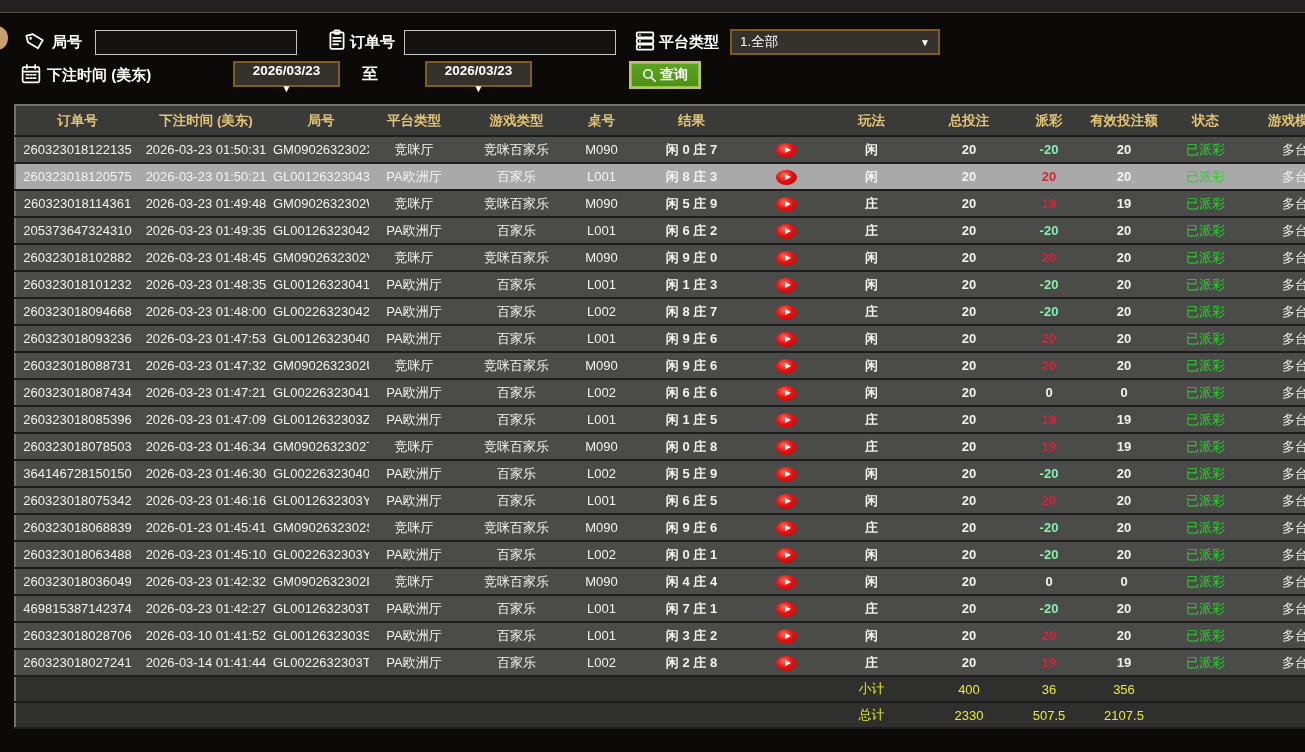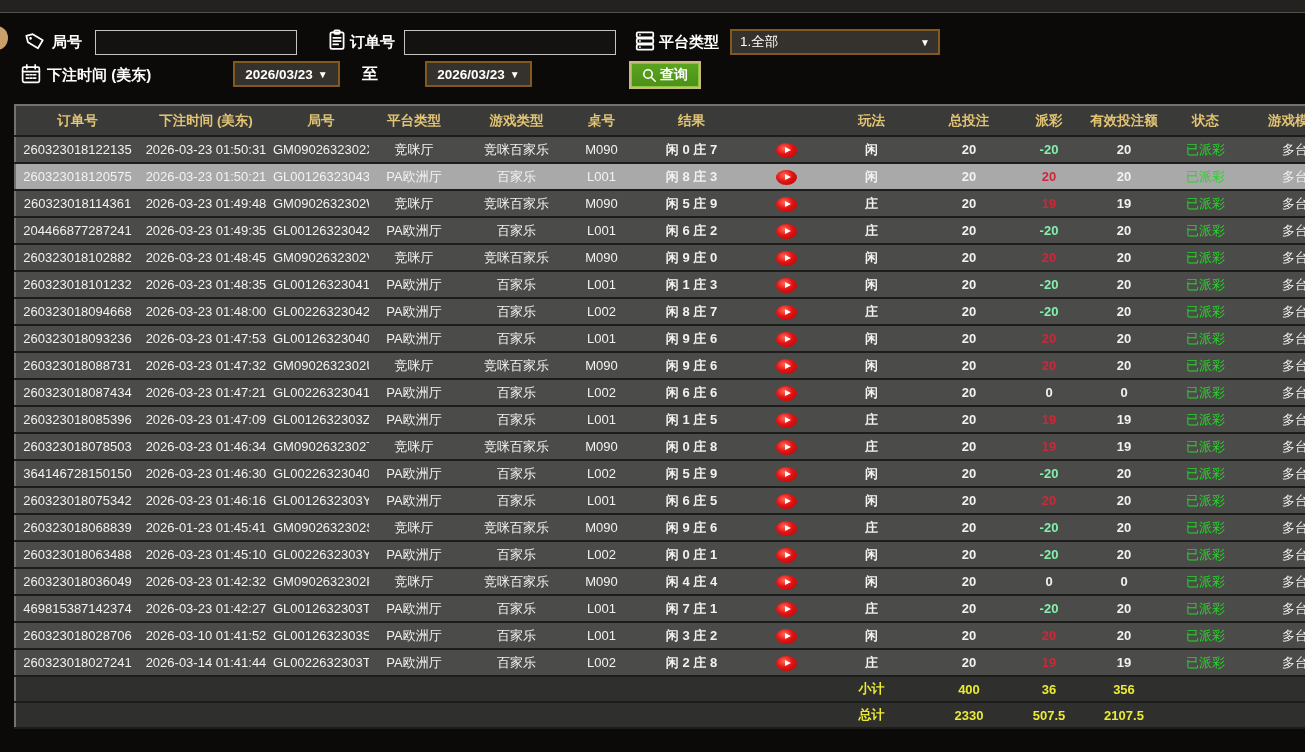--- a/index.html
+++ b/index.html
@@ -16,21 +16,21 @@
   
   .sidebar-toggle { position:absolute; left:-14px; top:26px; width:22px; height:24px;
     background:#c9a06a; border-radius:50%; cursor:pointer; }
   
   .f-icon { position:absolute; width:22px; height:22px; }
   .f-label { position:absolute; font-size:15px; font-weight:bold; color:#fff; white-space:nowrap; }
   .f-input { position:absolute; height:25px; background:#141210; border:1px solid #c4c4c2;
     color:#eee; font-size:13px; padding:0 6px; outline:none; }
   .sel-box { position:absolute; height:26px; background:#35322d; border:2px solid #82591f;
     display:flex; align-items:center; cursor:pointer; color:#fff; font-weight:bold; }
-  .date-box { justify-content:center; font-size:13.5px; gap:5px; }
+  .date-box { font-size:13.5px; gap:5px;flex-direction:column; }
   .plat-box { font-size:13.5px; font-weight:normal; padding:0 8px; }
   .plat-box .caret { margin-left:auto; }
   .caret { font-size:10px; color:#fff; }
   .to-label { position:absolute; font-size:16px; font-weight:bold; }
   .query-btn { position:absolute; left:629px; top:61px; width:72px; height:28px;
     background:linear-gradient(#5aa51f,#4c8f17); border:2px solid #c6ba7c;
     box-shadow:inset 0 0 0 1px #8cc63f; display:flex; align-items:center; justify-content:center;
     gap:3px; color:#fff; font-size:14px; font-weight:bold; cursor:pointer; }
   
   .tablewrap { position:absolute; left:14px; top:104px; }
@@ -41,21 +41,21 @@
   th { color:#e2c474; font-weight:bold; font-size:13.5px; }
   tbody tr { height:27px; background:#4b4b49; border-bottom:2px solid #1d1d1b; cursor:pointer; }
   tbody tr.selected { background:#a9a9a9; }
   td { color:#f2f2f2; }
   td.bold, td.num { font-weight:bold; }
   td.payout-pos { color:#ce2838; font-weight:bold; }
   td.payout-neg { color:#86efac; font-weight:bold; }
   td.payout-zero { color:#f2f2f2; font-weight:bold; }
   td.status { color:#29d32a; }
   tfoot tr { height:26px; background:#2f2f2d; border-bottom:2px solid #1d1d1b; }
-  tfoot td { color:#e9eb34; font-weight:bold; }
+  tfoot td { color:#e9eb34; font-weight:normal; }
   .play-btn { display:inline-flex; width:21px; height:15px; border-radius:50%;
     background:radial-gradient(ellipse at 40% 35%, #ff6a5a 0%, #e31212 45%, #b30505 100%);
     align-items:center; justify-content:center; vertical-align:middle; cursor:pointer; }
   .play-btn::after { content:""; width:0; height:0; margin-left:2px;
     border-left:6px solid #fff; border-top:3.5px solid transparent; border-bottom:3.5px solid transparent; }
   svg.lineicon { stroke:#fff; fill:none; stroke-width:1.6; stroke-linecap:round; stroke-linejoin:round; }
 </style>
 </head>
 <body>
 
@@ -212,21 +212,21 @@
           <td class="bold">闲 5 庄 9</td>
           <td><span class="play-btn"></span></td>
           <td class="bold">庄</td>
           <td class="num">20</td>
           <td class="payout-pos">19</td>
           <td class="num">19</td>
           <td class="status">已派彩</td>
           <td>多台</td>
         </tr>
         <tr>
-          <td>204466877287241</td>
+          <td>205373647324310</td>
           <td>2026-03-23 01:49:35</td>
           <td>GL00126323042</td>
           <td>PA欧洲厅</td>
           <td>百家乐</td>
           <td>L001</td>
           <td class="bold">闲 6 庄 2</td>
           <td><span class="play-btn"></span></td>
           <td class="bold">庄</td>
           <td class="num">20</td>
           <td class="payout-neg">-20</td>

